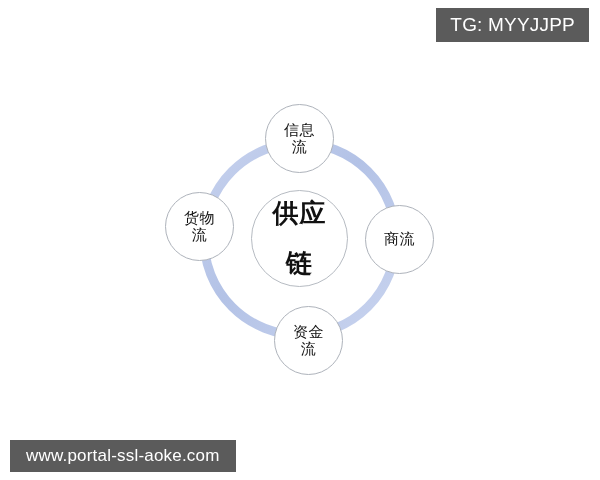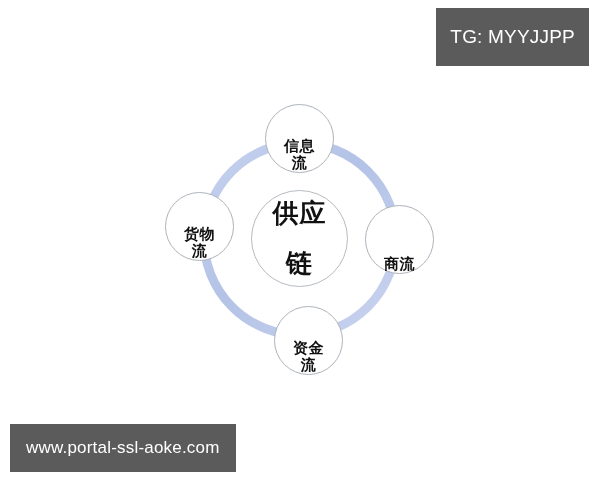--- a/index.html
+++ b/index.html
@@ -33,28 +33,28 @@
     align-items: center;
     justify-content: center;
     letter-spacing: 0.2px;
     white-space: nowrap;
     font-family: "Liberation Sans", "DejaVu Sans", sans-serif;
   }
   #tg-badge {
     right: 11px;
     top: 8px;
     height: 34px;
-    padding: 12px 14px;
+    padding: 0 14px;
     font-size: 19px;
   }
   #site-watermark {
     left: 10px;
     bottom: 8px;
     height: 32px;
-    padding: 8px 16px;
+    padding: 0 16px;
     font-size: 17px;
   }
 
   
   #diagram {
     position: absolute;
     left: 0;
     top: 0;
     width: 600px;
     height: 480px;
@@ -86,23 +86,22 @@
     letter-spacing: 1px;
     border-color: #b6bbc2;
     gap: 20px;
   }
   .node-center .line { display: block; }
 
   .node-sat {
     width: 69px;
     height: 69px;
     font-size: 15px;
-    font-weight: 700;
+    font-weight: 400;
     letter-spacing: 0.5px;
-    justify-content: flex-end;
   }
   .node-sat .line { display: block; }
 
   #node-top    { left: 265px; top: 104px; }
   #node-right  { left: 365px; top: 205px; }
   #node-bottom { left: 274px; top: 306px; }
   #node-left   { left: 165px; top: 192px; }
 
   .node-inline { font-size: 15px; }
 </style>

